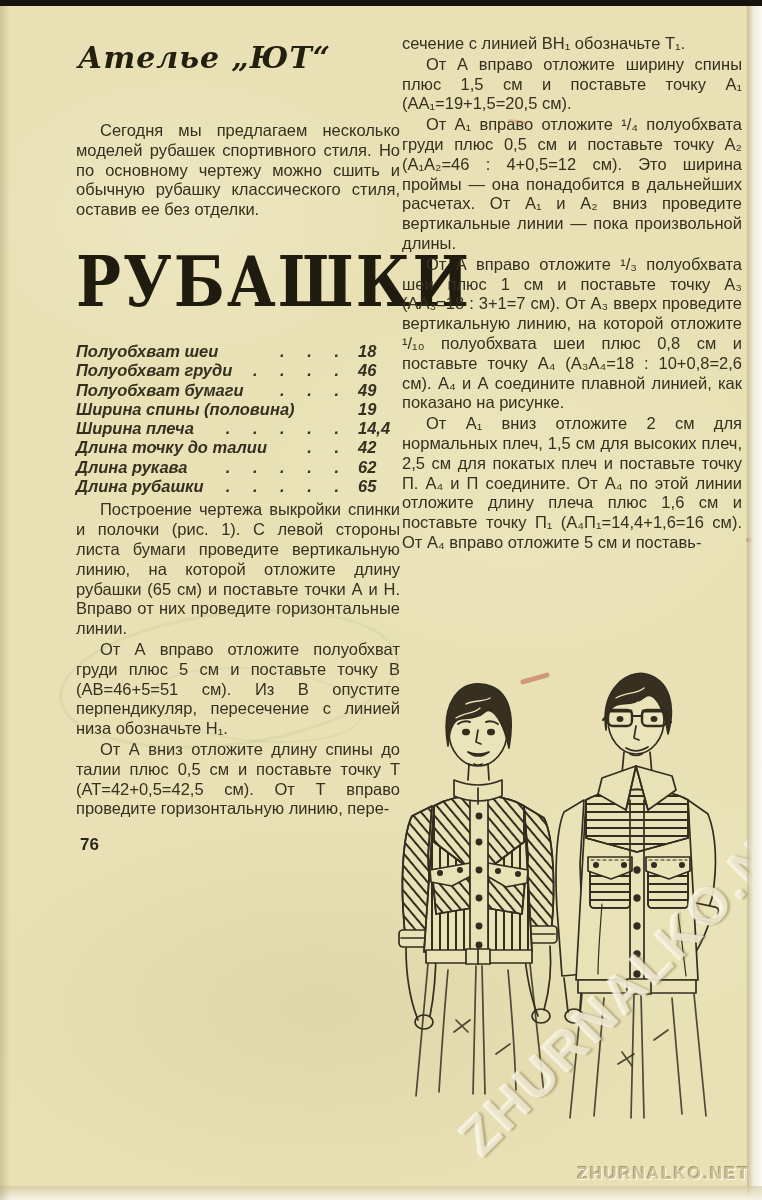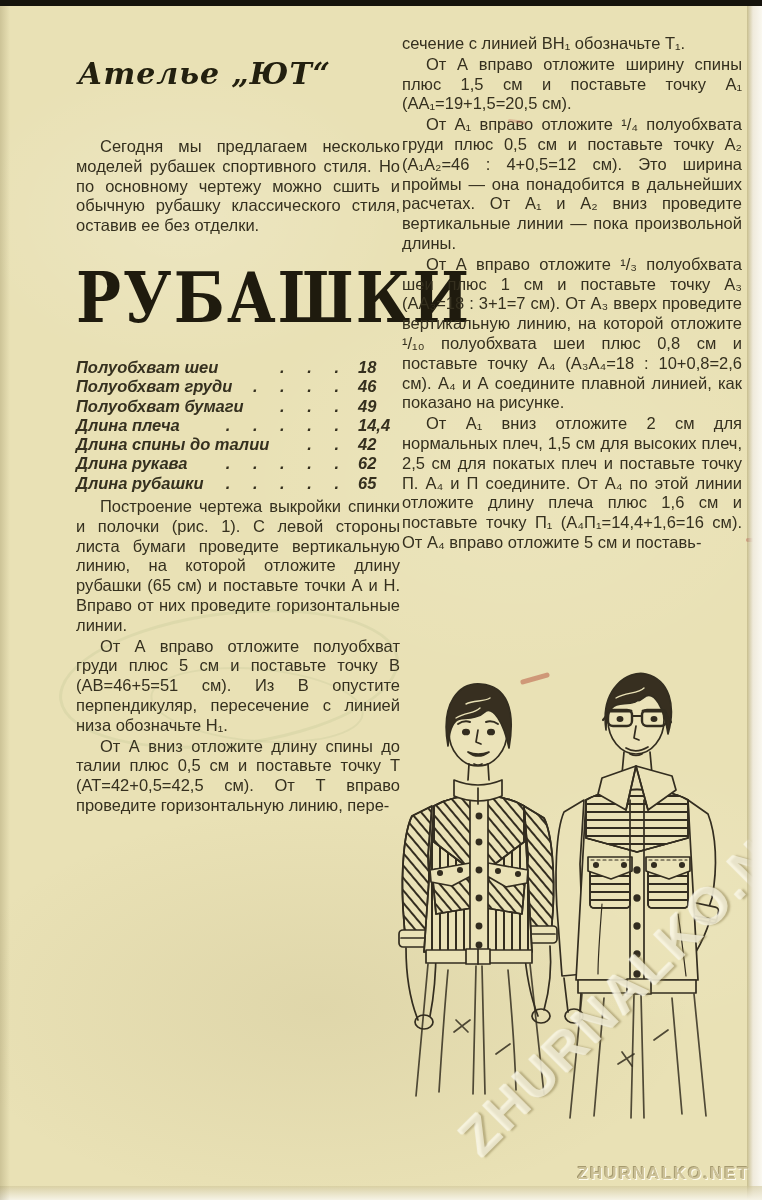--- a/index.html
+++ b/index.html
@@ -16,21 +16,21 @@
   }
   .edge-top{position:absolute;left:0;top:0;width:100%;height:6px;background:#15130c;z-index:6;}
   .edge-right{position:absolute;right:0;top:0;width:15px;height:100%;z-index:5;
     background:linear-gradient(90deg, rgba(160,148,95,.45), #efeadb 40%, #faf8f0);}
   .edge-bottom{position:absolute;left:0;bottom:0;width:100%;height:14px;z-index:5;
     background:linear-gradient(0deg,#f6f3e6, rgba(205,195,150,.55));}
   .edge-left{position:absolute;left:0;top:0;width:10px;height:100%;z-index:5;
     background:linear-gradient(90deg, rgba(120,108,62,.25), transparent);}
 
   .col{position:absolute;}
-  .col.left{left:76px;top:56px;width:324px;}
+  .col.left{left:76px;top:40px;width:324px;}
   .col.right{left:402px;top:34px;width:340px;}
 
   .atelier{
     font-family:"DejaVu Serif","Liberation Serif",serif;
     font-style:italic;font-weight:bold;font-size:30px;color:#23200f;
     letter-spacing:1px;margin:0 0 46px 2px;
   }
   .para{
     font-size:16.5px;line-height:19.8px;font-weight:400;
     text-align:justify;text-indent:24px;margin:0 0 1px 0;color:#35301f;
@@ -104,43 +104,49 @@
           <span class="ml">Полуобхват груди</span>
           <span class="md">. . . .</span>
           <span class="mv">46</span>
         </div>
       <div class="mrow">
           <span class="ml">Полуобхват бумаги</span>
           <span class="md">. . .</span>
           <span class="mv">49</span>
         </div>
       <div class="mrow">
-          <span class="ml">Длина плеча</span>
+          <span class="ml">Ширина спины (половина)</span>
+          <span class="md"></span>
+          <span class="mv">19</span>
+        </div>
+      <div class="mrow">
+          <span class="ml">Ширина плеча</span>
           <span class="md">. . . . .</span>
           <span class="mv">14,4</span>
         </div>
       <div class="mrow">
-          <span class="ml">Длина спины до талии</span>
+          <span class="ml">Длина точку до талии</span>
           <span class="md">. .</span>
           <span class="mv">42</span>
         </div>
       <div class="mrow">
           <span class="ml">Длина рукава</span>
           <span class="md">. . . . .</span>
           <span class="mv">62</span>
         </div>
       <div class="mrow">
           <span class="ml">Длина рубашки</span>
           <span class="md">. . . . .</span>
           <span class="mv">65</span>
         </div>
     </div>
     <p class="para">Построение чертежа выкройки спинки и полочки (рис. 1). С левой стороны листа бумаги проведите вертикальную линию, на которой отложите длину рубашки (65 см) и поставьте точки А и Н. Вправо от них проведите горизонтальные линии.</p>
     <p class="para">От А вправо отложите полуобхват груди плюс 5 см и поставьте точку В (АВ=46+5=51 см). Из В опустите перпендикуляр, пересечение с линией низа обозначьте Н₁.</p>
     <p class="para">От А вниз отложите длину спины до талии плюс 0,5 см и поставьте точку Т (АТ=42+0,5=42,5 см). От Т вправо проведите горизонтальную линию, пере-</p>
+    <div class="pageno">76</div>
   </div>
 
   <div class="col right">
     <p class="para cont">сечение с линией ВН₁ обозначьте Т₁.</p>
     <p class="para">От А вправо отложите ширину спины плюс 1,5 см и поставьте точку А₁ (АА₁=19+1,5=20,5 см).</p>
     <p class="para">От А₁ вправо отложите ¹/₄ полуобхвата груди плюс 0,5 см и поставьте точку А₂ (А₁А₂=46 : 4+0,5=12 см). Это ширина проймы — она понадобится в дальнейших расчетах. От А₁ и А₂ вниз проведите вертикальные линии — пока произвольной длины.</p>
     <p class="para">От А вправо отложите ¹/₃ полуобхвата шеи плюс 1 см и поставьте точку А₃ (АА₃=18 : 3+1=7 см). От А₃ вверх проведите вертикальную линию, на которой отложите ¹/₁₀ полуобхвата шеи плюс 0,8 см и поставьте точку А₄ (А₃А₄=18 : 10+0,8=2,6 см). А₄ и А соедините плавной линией, как показано на рисунке.</p>
     <p class="para">От А₁ вниз отложите 2 см для нормальных плеч, 1,5 см для высоких плеч, 2,5 см для покатых плеч и поставьте точку П. А₄ и П соедините. От А₄ по этой линии отложите длину плеча плюс 1,6 см и поставьте точку П₁ (А₄П₁=14,4+1,6=16 см). От А₄ вправо отложите 5 см и поставь-</p>
   </div>
 

